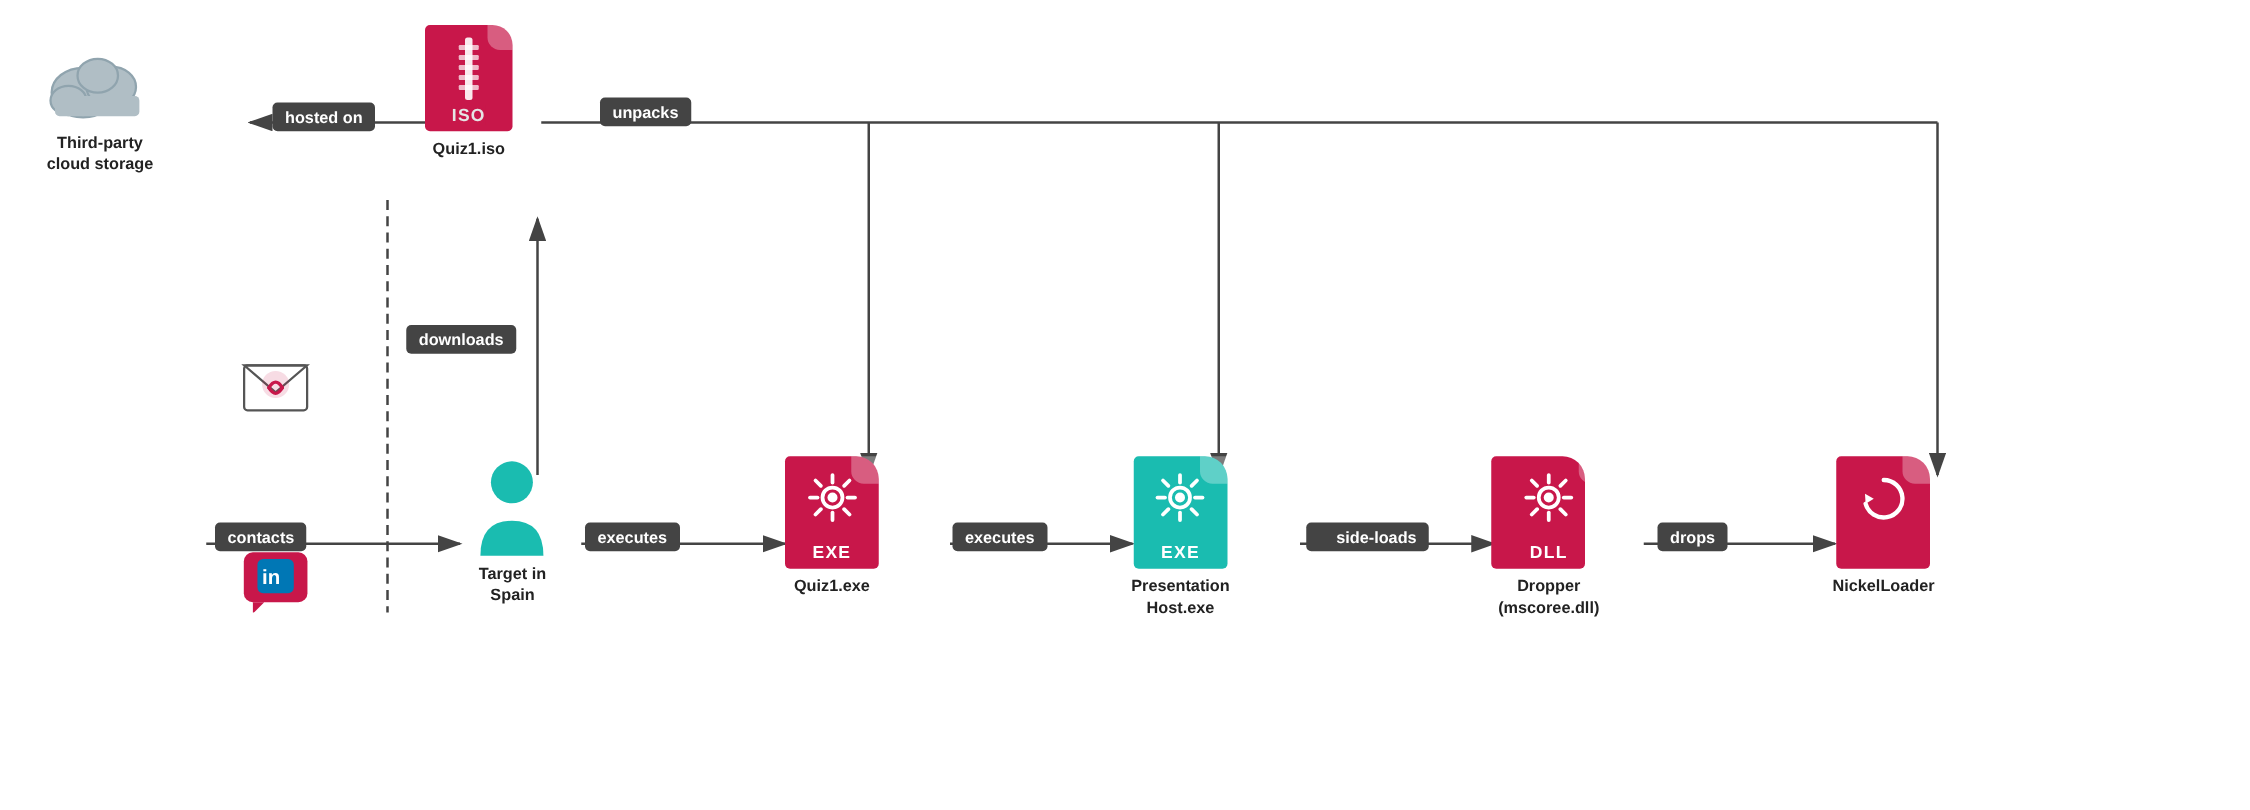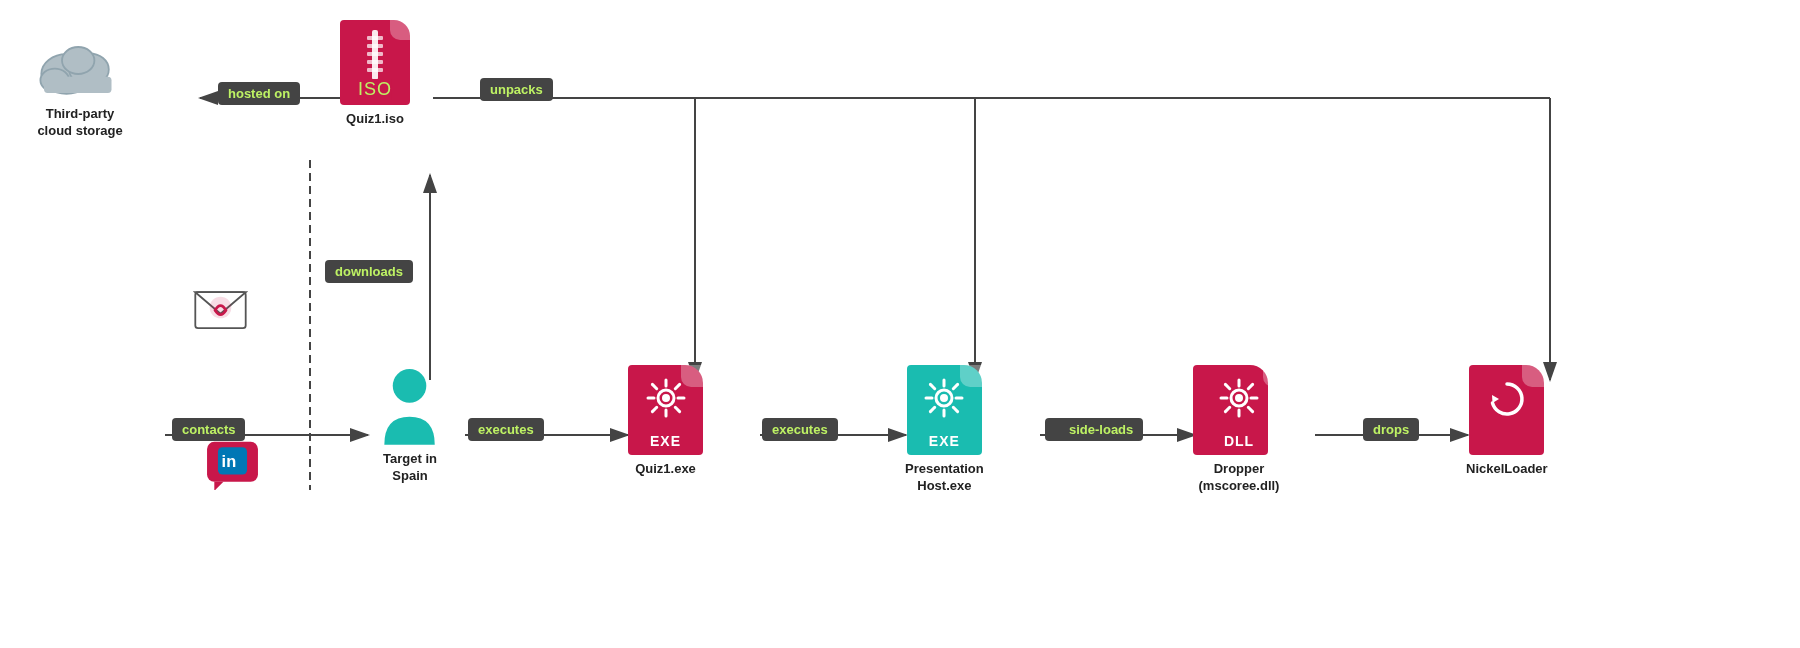--- a/index.html
+++ b/index.html
@@ -21,21 +21,21 @@
       position: absolute;
       display: flex;
       flex-direction: column;
       align-items: center;
       text-align: center;
     }
     
     .arrow-label {
       position: absolute;
       background: #444;
-      color: #bef264;
+      color: #ffffff;
       font-size: 13px;
       font-weight: 600;
       padding: 4px 10px;
       border-radius: 4px;
       white-space: nowrap;
     }
     
     .arrows-svg {
       position: absolute;
       top: 0; left: 0;
@@ -165,42 +165,42 @@
       <div class="file-corner" style="background:rgba(255,255,255,0.3); position:absolute; top:0; right:0; width:20px; height:20px; border-radius:0 0 0 10px;"></div>
 
       <svg style="position:absolute;top:8px;left:50%;transform:translateX(-50%)" width="28" height="55" viewBox="0 0 28 55">
         <rect x="11" y="2" width="6" height="50" rx="2" fill="white" opacity="0.9"></rect>
         <rect x="6" y="8" width="16" height="4" rx="1" fill="white" opacity="0.7"></rect>
         <rect x="6" y="16" width="16" height="4" rx="1" fill="white" opacity="0.7"></rect>
         <rect x="6" y="24" width="16" height="4" rx="1" fill="white" opacity="0.7"></rect>
         <rect x="6" y="32" width="16" height="4" rx="1" fill="white" opacity="0.7"></rect>
         <rect x="6" y="40" width="16" height="4" rx="1" fill="white" opacity="0.7"></rect>
       </svg>
-      <div class="file-badge" style="background:#C8174A; position:absolute; bottom:5px; left:50%; transform:translateX(-50%); color:#bef264; font-weight:400; font-size:18px; letter-spacing:1px;">ISO</div>
+      <div class="file-badge" style="background:#C8174A; position:absolute; bottom:5px; left:50%; transform:translateX(-50%); color:#e5e5e5; font-weight:700; font-size:14px; letter-spacing:1px;">ISO</div>
     </div>
     <div class="node-label">Quiz1.iso</div>
   </div>
 
   <div class="arrow-label" style="left:325px; top:260px;">downloads</div>
 
   <div class="arrow-label" style="left:480px; top:78px;">unpacks</div>
 
   <div class="node" style="left:193px; top:285px;">
     <svg class="email-icon" width="60" height="50" viewBox="0 0 60 50">
 
       <rect x="2" y="8" width="56" height="40" rx="3" fill="white" stroke="#555" stroke-width="2"></rect>
       <polygon points="2,8 30,32 58,8" fill="none" stroke="#555" stroke-width="2"></polygon>
 
       <circle cx="30" cy="25" r="12" fill="#C8174A" opacity="0.15"></circle>
       <path d="M24 28 Q30 18 36 28" stroke="#C8174A" stroke-width="3" fill="none" stroke-linecap="round"></path>
       <path d="M24 28 Q30 38 36 28" stroke="#C8174A" stroke-width="3" fill="none" stroke-linecap="round"></path>
     </svg>
   </div>
 
-  <div class="node" style="left:205px; top:440px;text-decoration:underline;">
+  <div class="node" style="left:193px; top:440px;text-decoration:underline;">
     <svg class="linkedin-icon" width="60" height="55" viewBox="0 0 60 55">
 
       <rect x="2" y="2" width="56" height="44" rx="8" fill="#C8174A"></rect>
       <polygon points="10,46 20,46 10,56" fill="#C8174A"></polygon>
 
       <rect x="14" y="8" width="32" height="30" rx="5" fill="#0077b5"></rect>
       <text x="18" y="30" font-size="18" font-weight="900" fill="white" font-family="Arial">in</text>
     </svg>
   </div>
 
@@ -291,21 +291,21 @@
           <line x1="34.6" y1="7.4" x2="30.3" y2="11.7"></line>
           <line x1="11.7" y1="30.3" x2="7.4" y2="34.6"></line>
         </g>
       </svg>
       <div style="position:absolute;bottom:6px;left:50%;transform:translateX(-50%);color:white;font-weight:900;font-size:14px;letter-spacing:1px;">DLL</div>
     </div>
     <div class="node-label" style="white-space:pre-line;">Dropper
 (mscoree.dll)</div>
   </div>
 
-  <div class="arrow-label" style="left:1326px; top:418px;margin-left:37px;">drops</div>
+  <div class="arrow-label" style="left:1326px; top:418px;">drops</div>
 
   <div class="node" style="left:1466px; top:365px;">
     <div class="file-icon" style="width:75px;height:90px;">
       <div style="position:absolute;top:0;left:0;width:75px;height:90px;background:#C8174A;border-radius:4px 18px 4px 4px;"></div>
       <div style="position:absolute;top:0;right:0;width:22px;height:22px;background:rgba(255,255,255,0.3);border-radius:0 0 0 10px;"></div>
 
       <svg style="position:absolute;top:14px;left:50%;transform:translateX(-50%)" width="40" height="40" viewBox="0 0 40 40">
         <path d="M20 5 A15 15 0 1 1 5.5 24" stroke="white" stroke-width="3.5" fill="none" stroke-linecap="round"></path>
         <polygon points="5,16 5.5,24 12,20" fill="white"></polygon>
       </svg>

